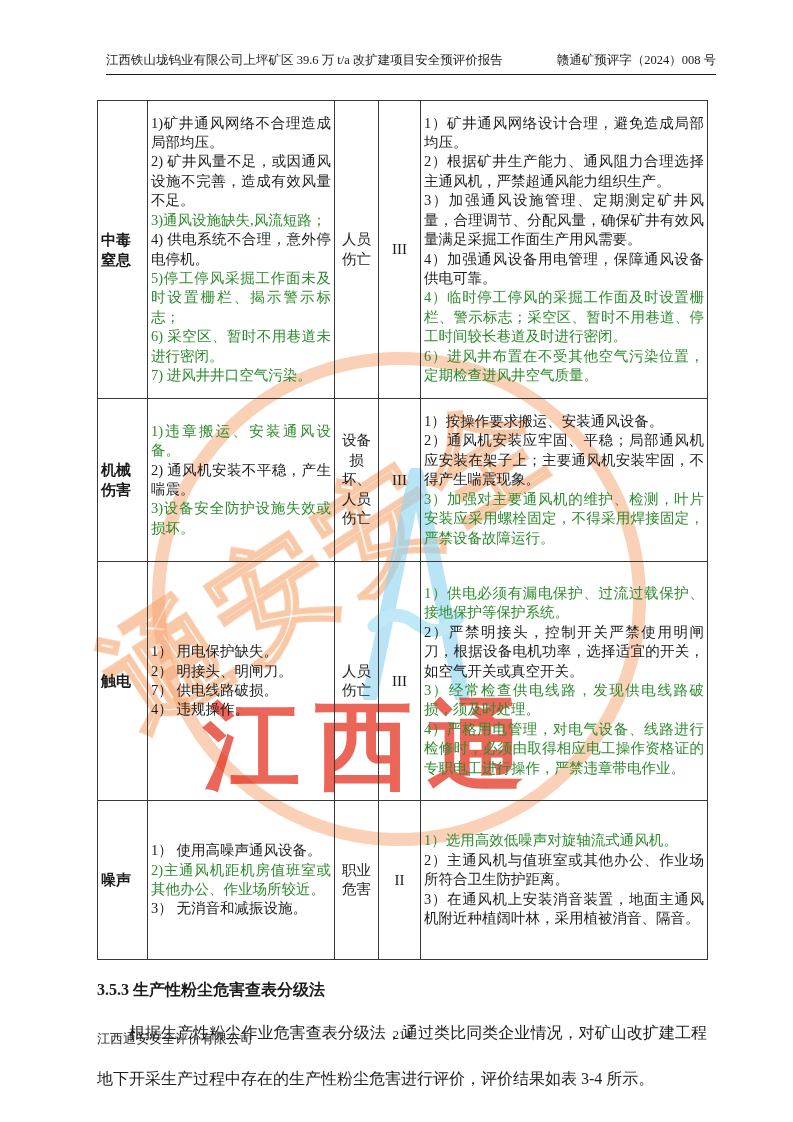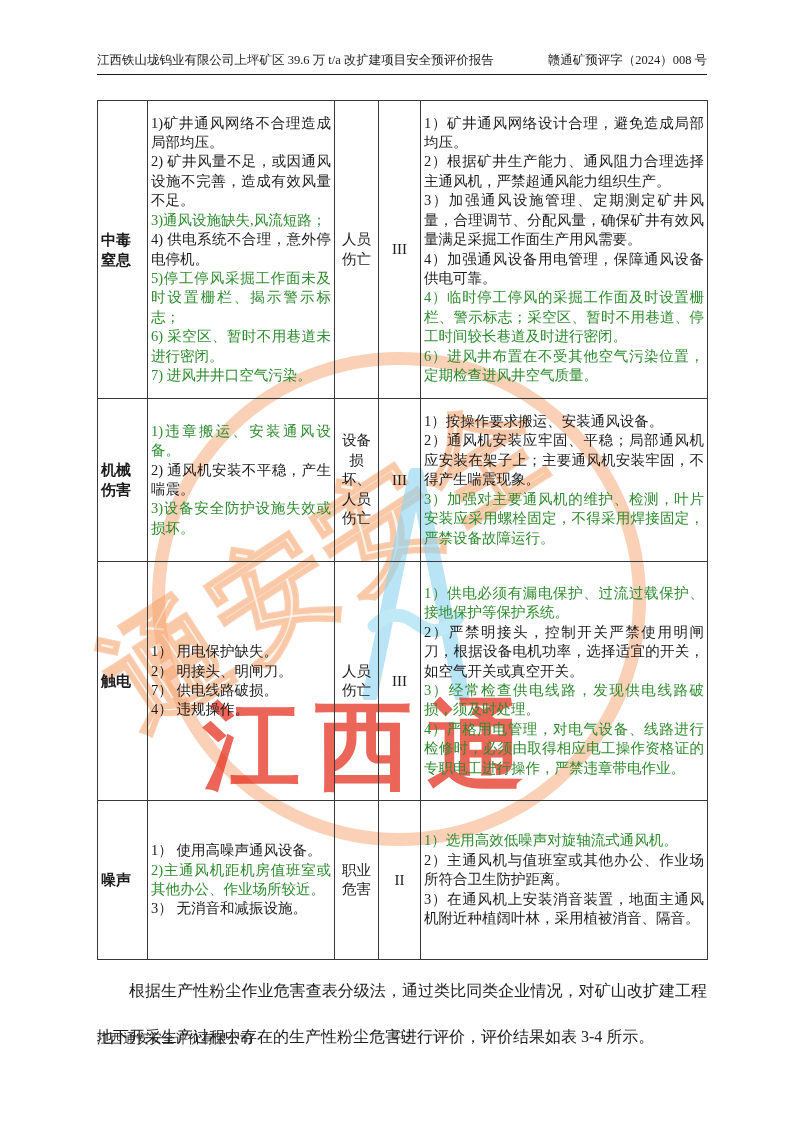--- a/index.html
+++ b/index.html
@@ -2,21 +2,21 @@
 <html style="--green: #2e8b2e;"><head>
 <meta charset="utf-8">
 <style>
   html,body{margin:0;padding:0;}
   body{
     width:793px;height:1122px;position:relative;background:#ffffff;
     font-family:"Liberation Serif",serif;color:#1c1c1c;overflow:hidden;
   }
   
   .page-header{
-    position:absolute;left:97px;width:610px;top:52px;z-index:2;
+    position:absolute;left:106px;width:610px;top:52px;z-index:2;
     display:flex;justify-content:space-between;align-items:flex-end;
     font-size:12.5px;border-bottom:1.5px solid #1a1a1a;padding-bottom:5px;
   }
   
   .watermark{position:absolute;inset:0;z-index:0;pointer-events:none;overflow:hidden;}
   .wm-ring{
     position:absolute;left:152px;top:352px;width:468px;height:468px;
     border:13px solid rgba(242,132,62,0.38);border-radius:50%;
   }
   .wm-diag{
@@ -161,19 +161,20 @@
           <td class="level-cell">II</td>
           <td class="measures-cell">
             <span class="item green">1）选用高效低噪声对旋轴流式通风机。</span>
             <span class="item">2）主通风机与值班室或其他办公、作业场所符合卫生防护距离。</span>
             <span class="item">3）在通风机上安装消音装置，地面主通风机附近种植阔叶林，采用植被消音、隔音。</span>
           </td>
         </tr>
       </tbody>
   </table>
 
+  <h3 class="section-heading">3.5.3 生产性粉尘危害查表分级法</h3>
   <p class="body-paragraph">根据生产性粉尘作业危害查表分级法，通过类比同类企业情况，对矿山改扩建工程地下开采生产过程中存在的生产性粉尘危害进行评价，评价结果如表 3-4 所示。</p>
 </div>
 
 <div class="page-footer">
   <span class="footer-company">江西通安安全评价有限公司</span>
   <span class="footer-pagenum">214</span>
 </div>
 
 </body></html>

